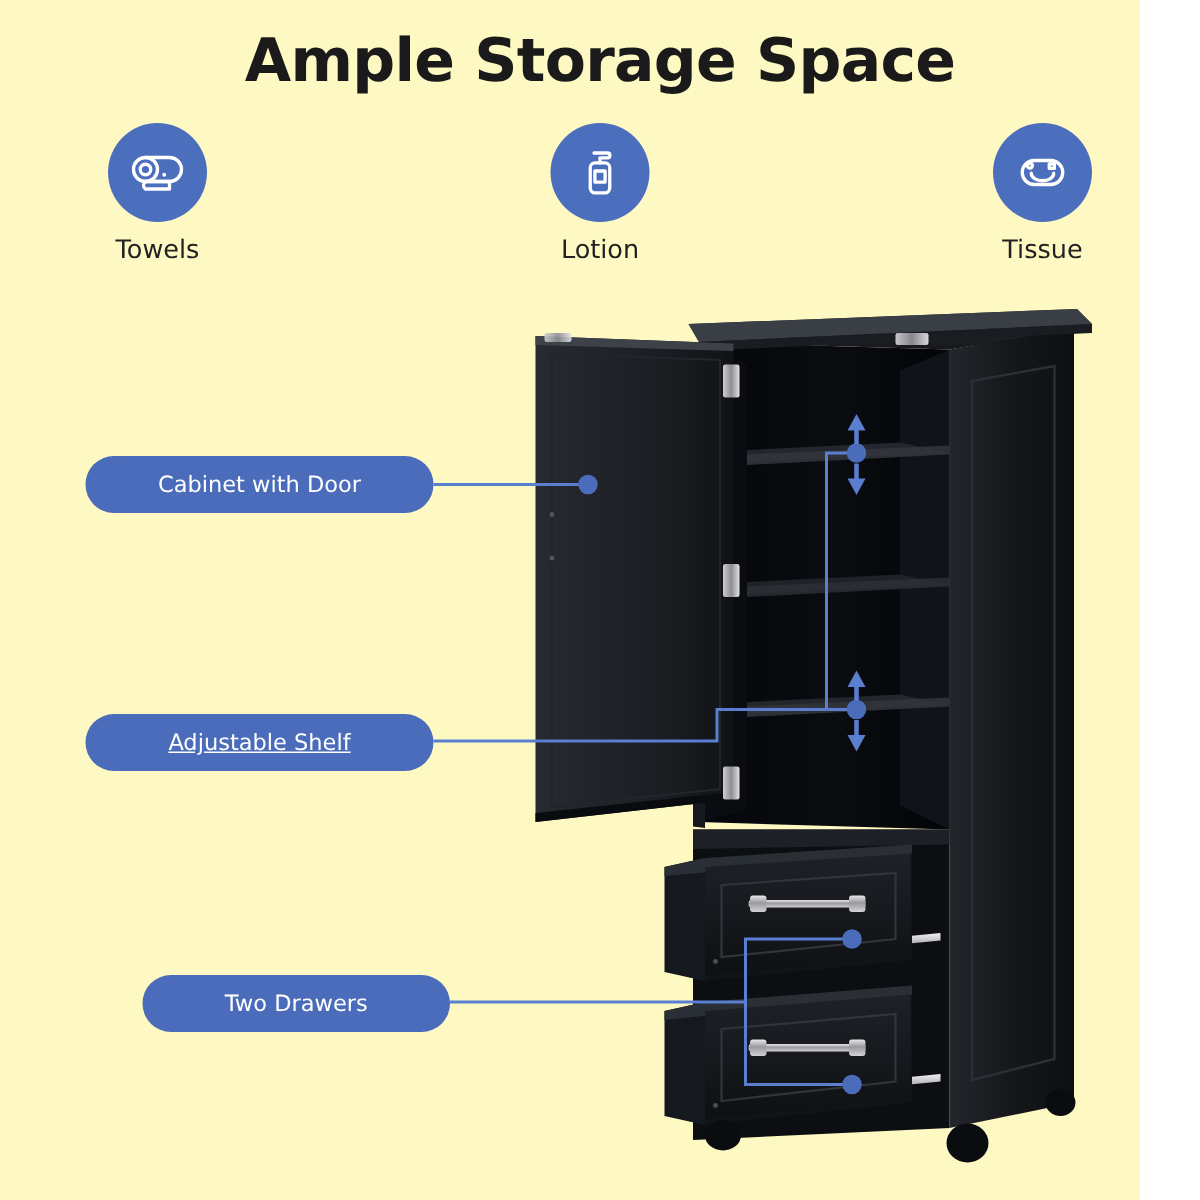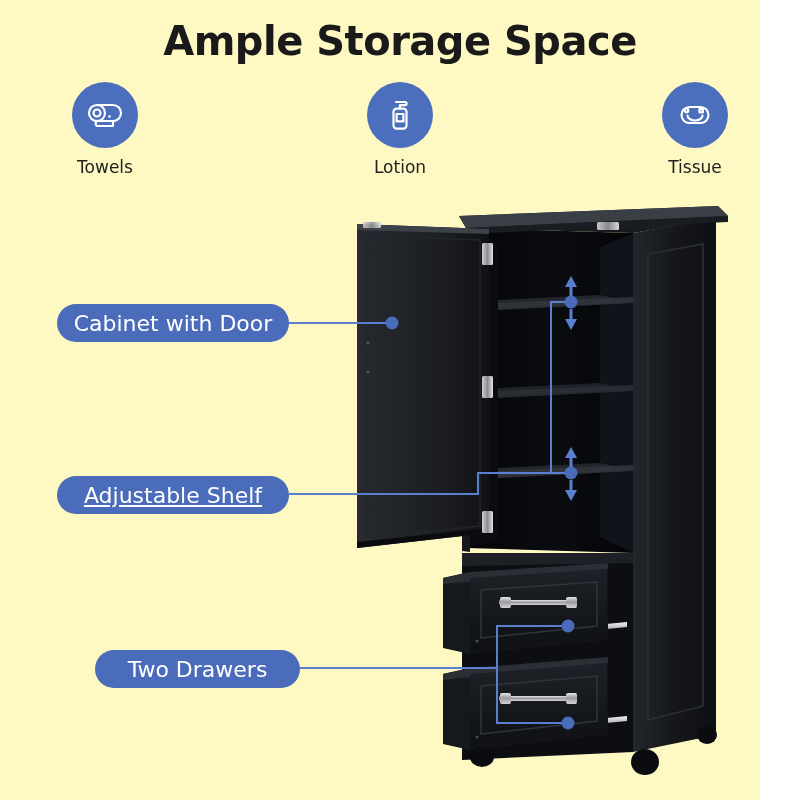--- a/index.html
+++ b/index.html
@@ -62,21 +62,21 @@
   .product svg { display: block; }
 
   
   .callout {
     position: absolute;
     height: 38px;
     border-radius: 19px;
     background: #4a6cba;
     color: #ffffff;
     display: flex; align-items: center; justify-content: center;
-    font-size: 22px;
+    font-size: 15px;
     font-family: "DejaVu Sans", sans-serif;
     padding: 0 22px;
     white-space: nowrap;
   }
   #callout-door   { left: 57px;  top: 304px; width: 232px; }
   #callout-shelf  { left: 57px;  top: 476px; width: 232px; text-decoration: underline; }
   #callout-drawer { left: 95px;  top: 650px; width: 205px; text-align: right; }
 </style>
 </head>
 <body>

